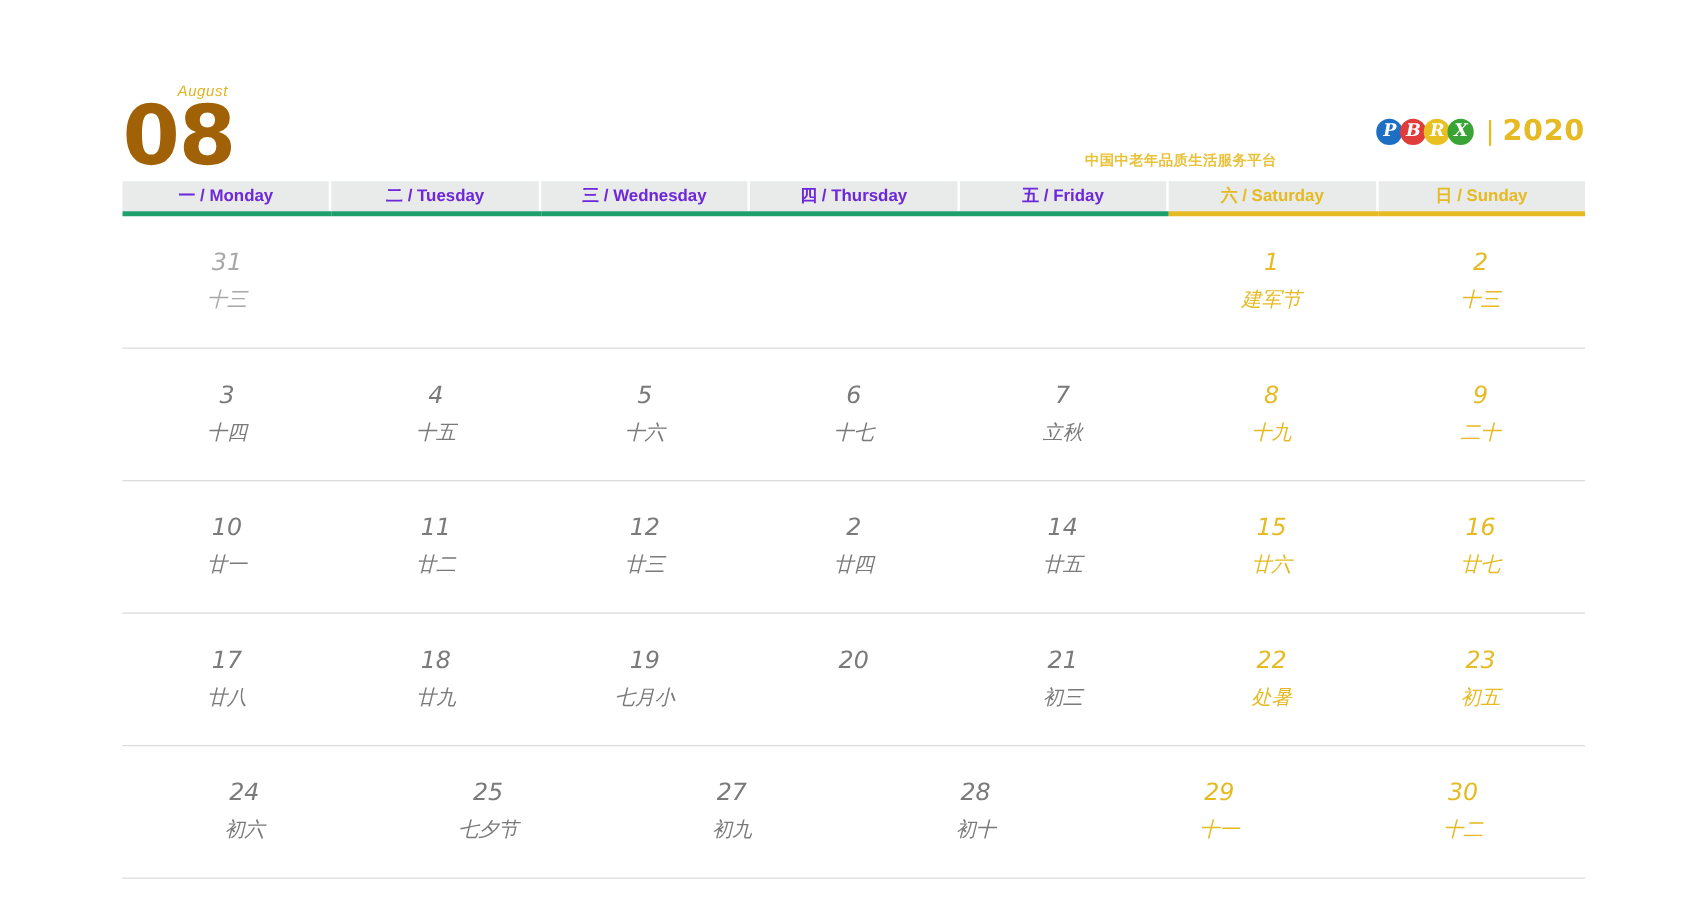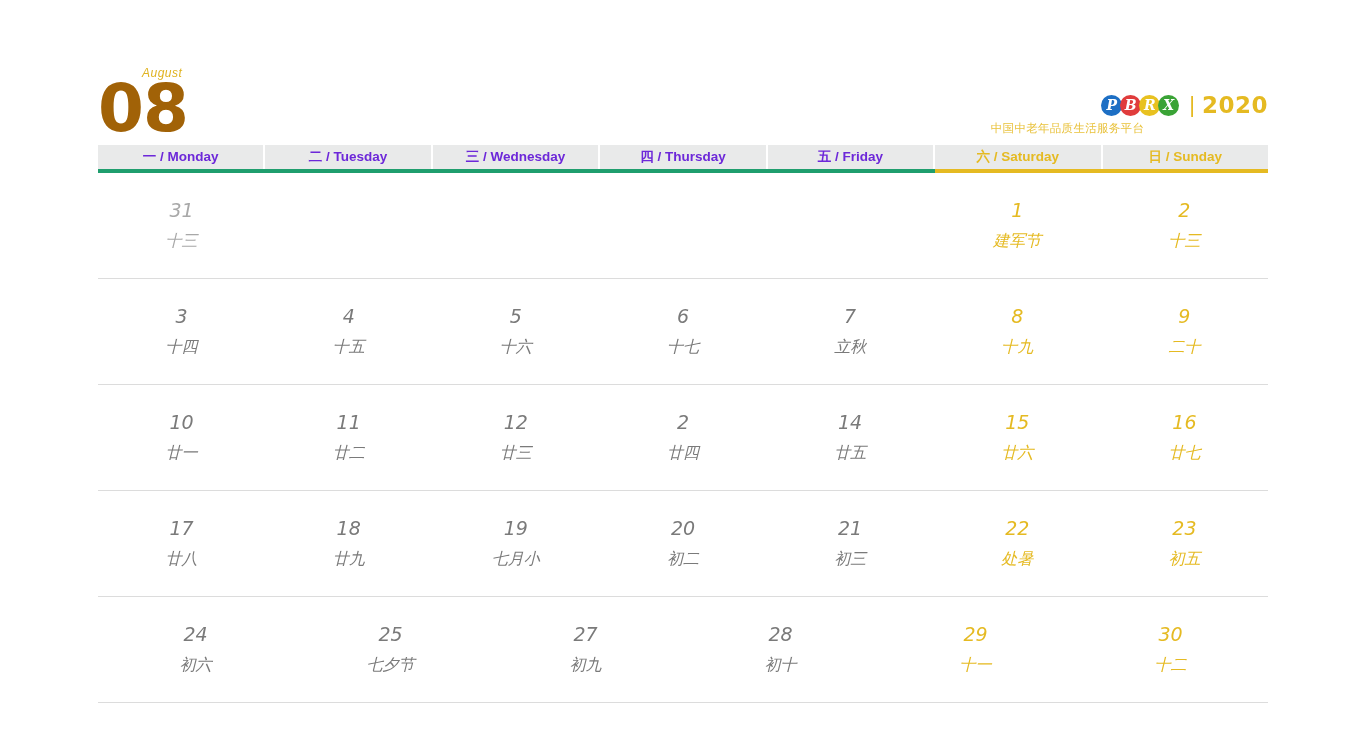--- a/index.html
+++ b/index.html
@@ -105,24 +105,24 @@
     font-size: 23px;
     font-weight: bold;
     letter-spacing: 0.5px;
     font-family: "DejaVu Sans", sans-serif;
     line-height: 23px;
   }
 
   .brand-tagline {
     color: #e9c23c;
     font-size: 11.5px;
-    font-weight: normal;
+    font-weight: bold;
     letter-spacing: 0.3px;
     margin-top: 3px;
-    text-align: center;
+    text-align: left;
     padding-right: 1px;
   }
 
   
   .calendar {
     position: absolute;
     left: 98px;
     top: 145px;
     width: 1170px;
   }
@@ -343,21 +343,20 @@
           <div class="day-cell d-normal">
             <div class="day-num">18</div>
             <div class="day-lunar">廿九</div>
           </div>
           <div class="day-cell d-normal">
             <div class="day-num">19</div>
             <div class="day-lunar">七月小</div>
           </div>
           <div class="day-cell d-normal">
             <div class="day-num">20</div>
-            <div class="day-lunar">初二</div>
           </div>
           <div class="day-cell d-normal">
             <div class="day-num">21</div>
             <div class="day-lunar">初三</div>
           </div>
           <div class="day-cell d-weekend">
             <div class="day-num">22</div>
             <div class="day-lunar">处暑</div>
           </div>
           <div class="day-cell d-weekend">

